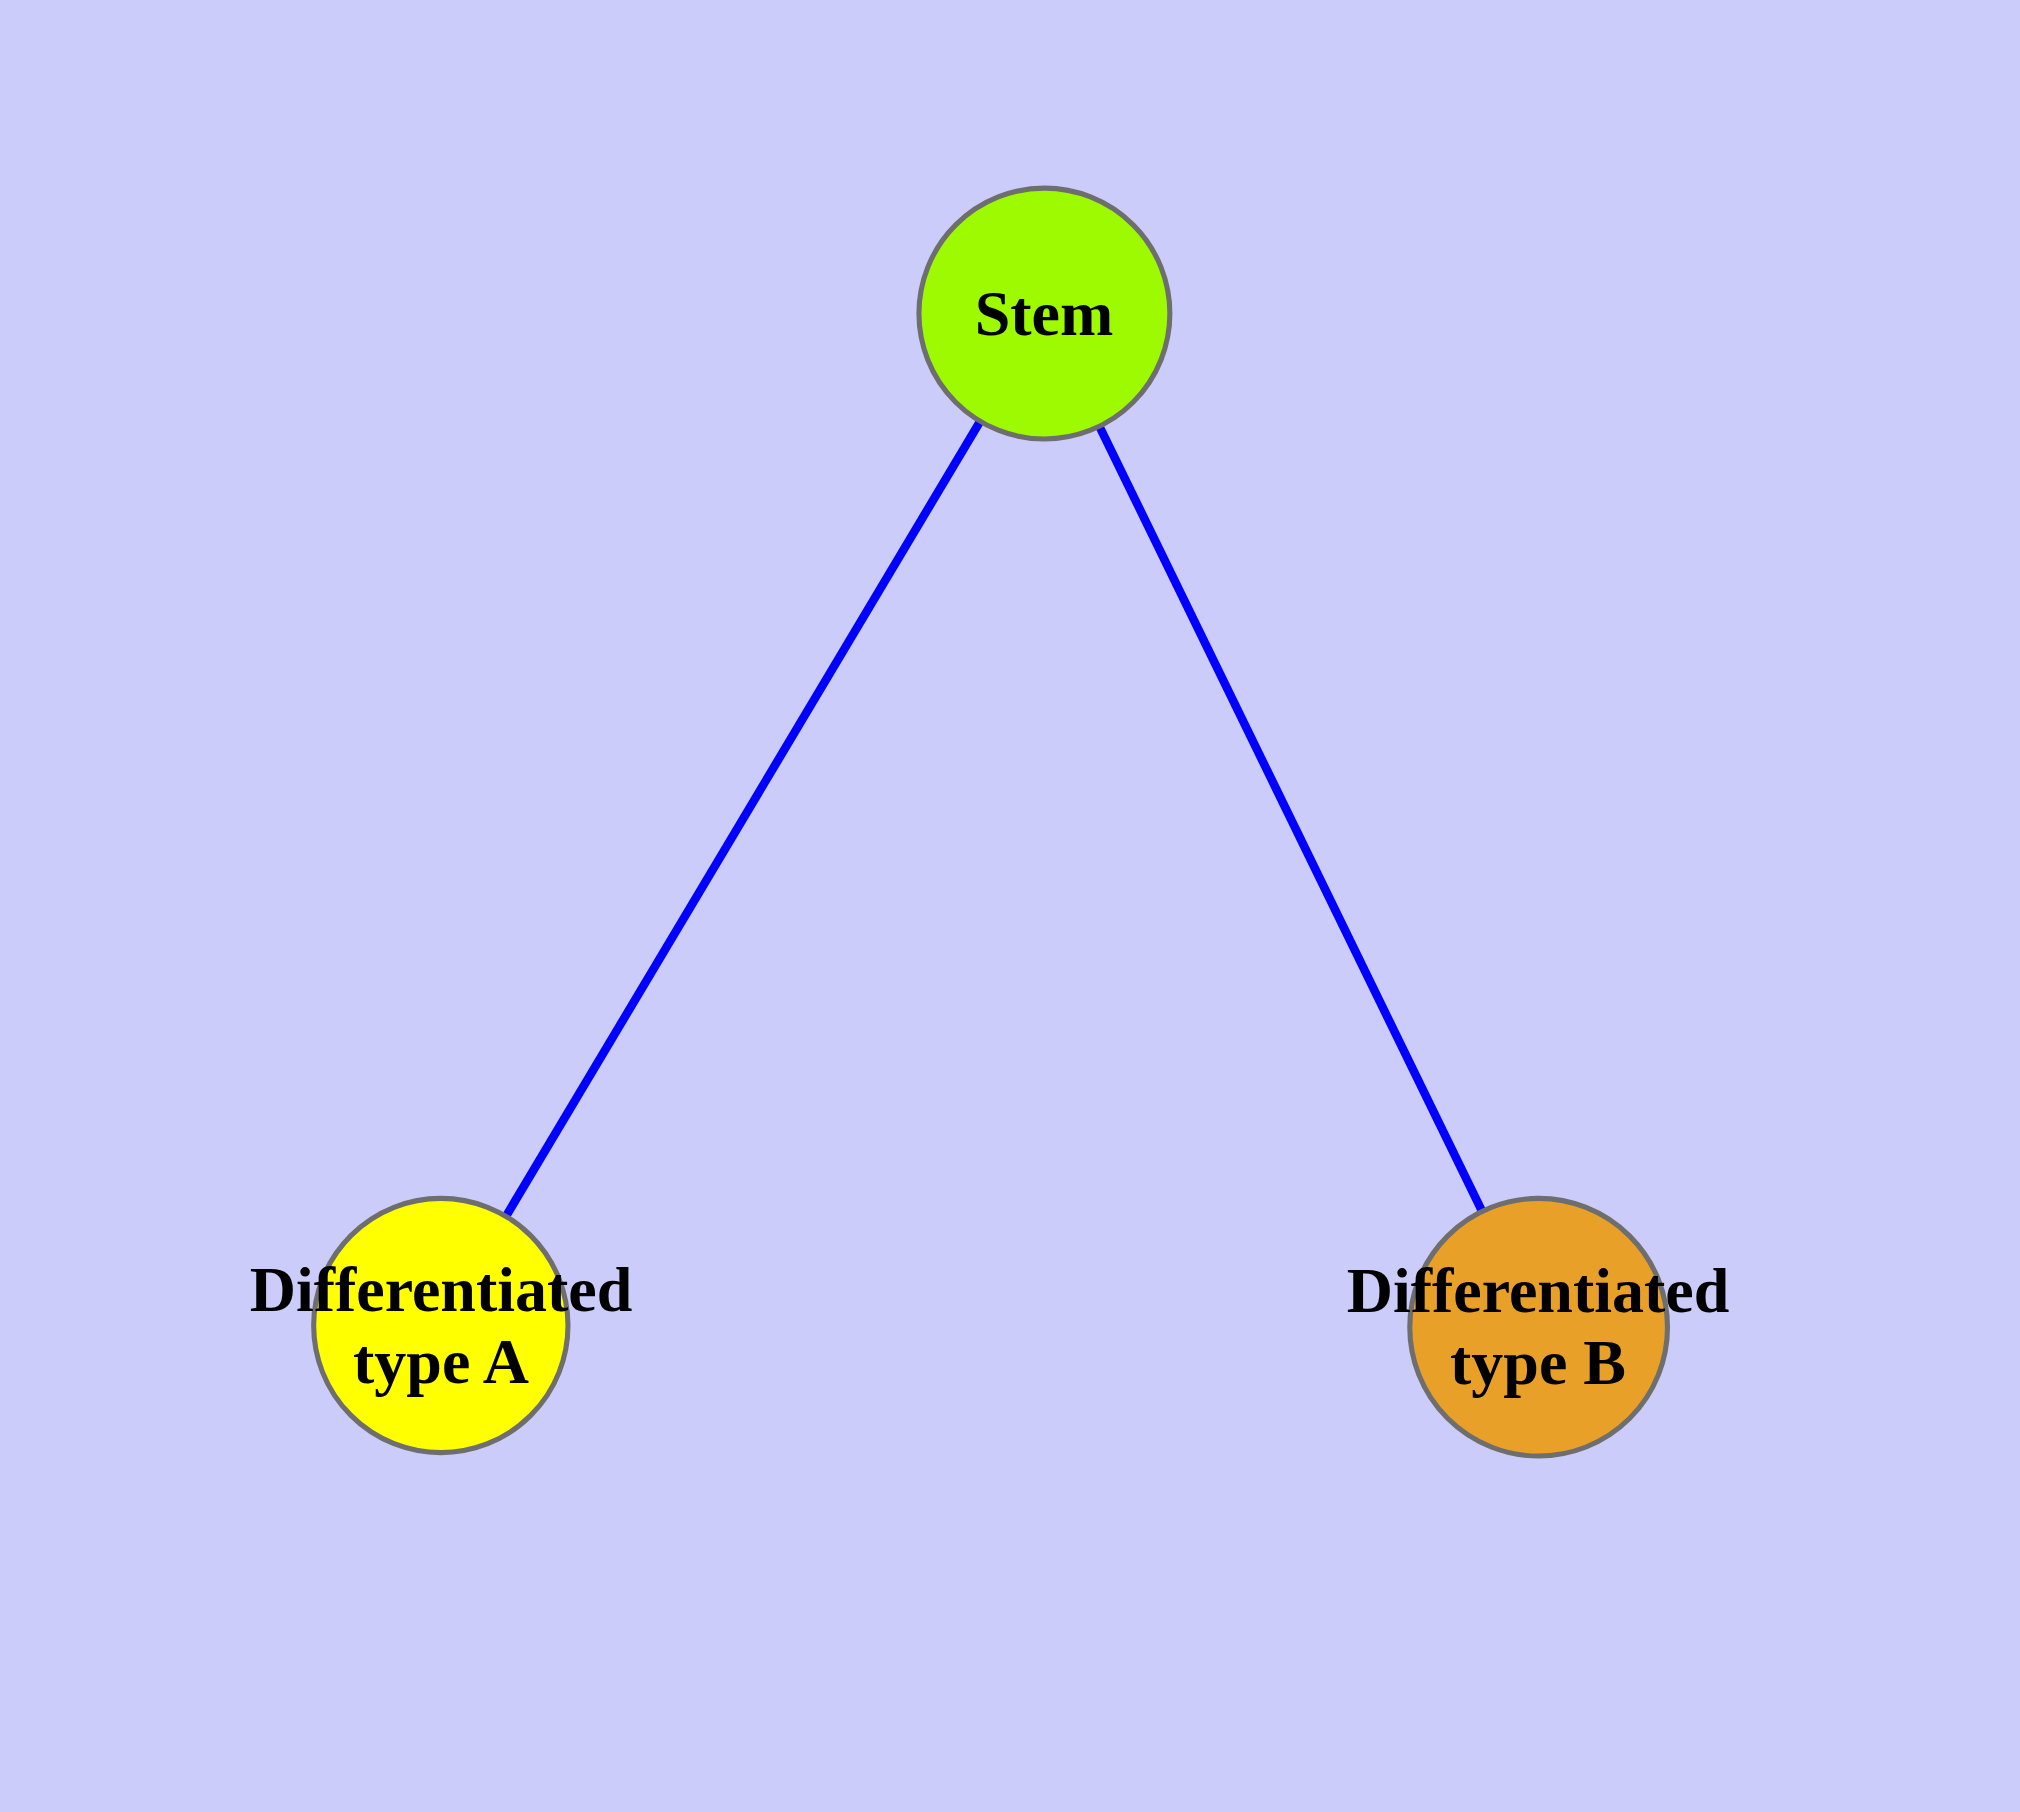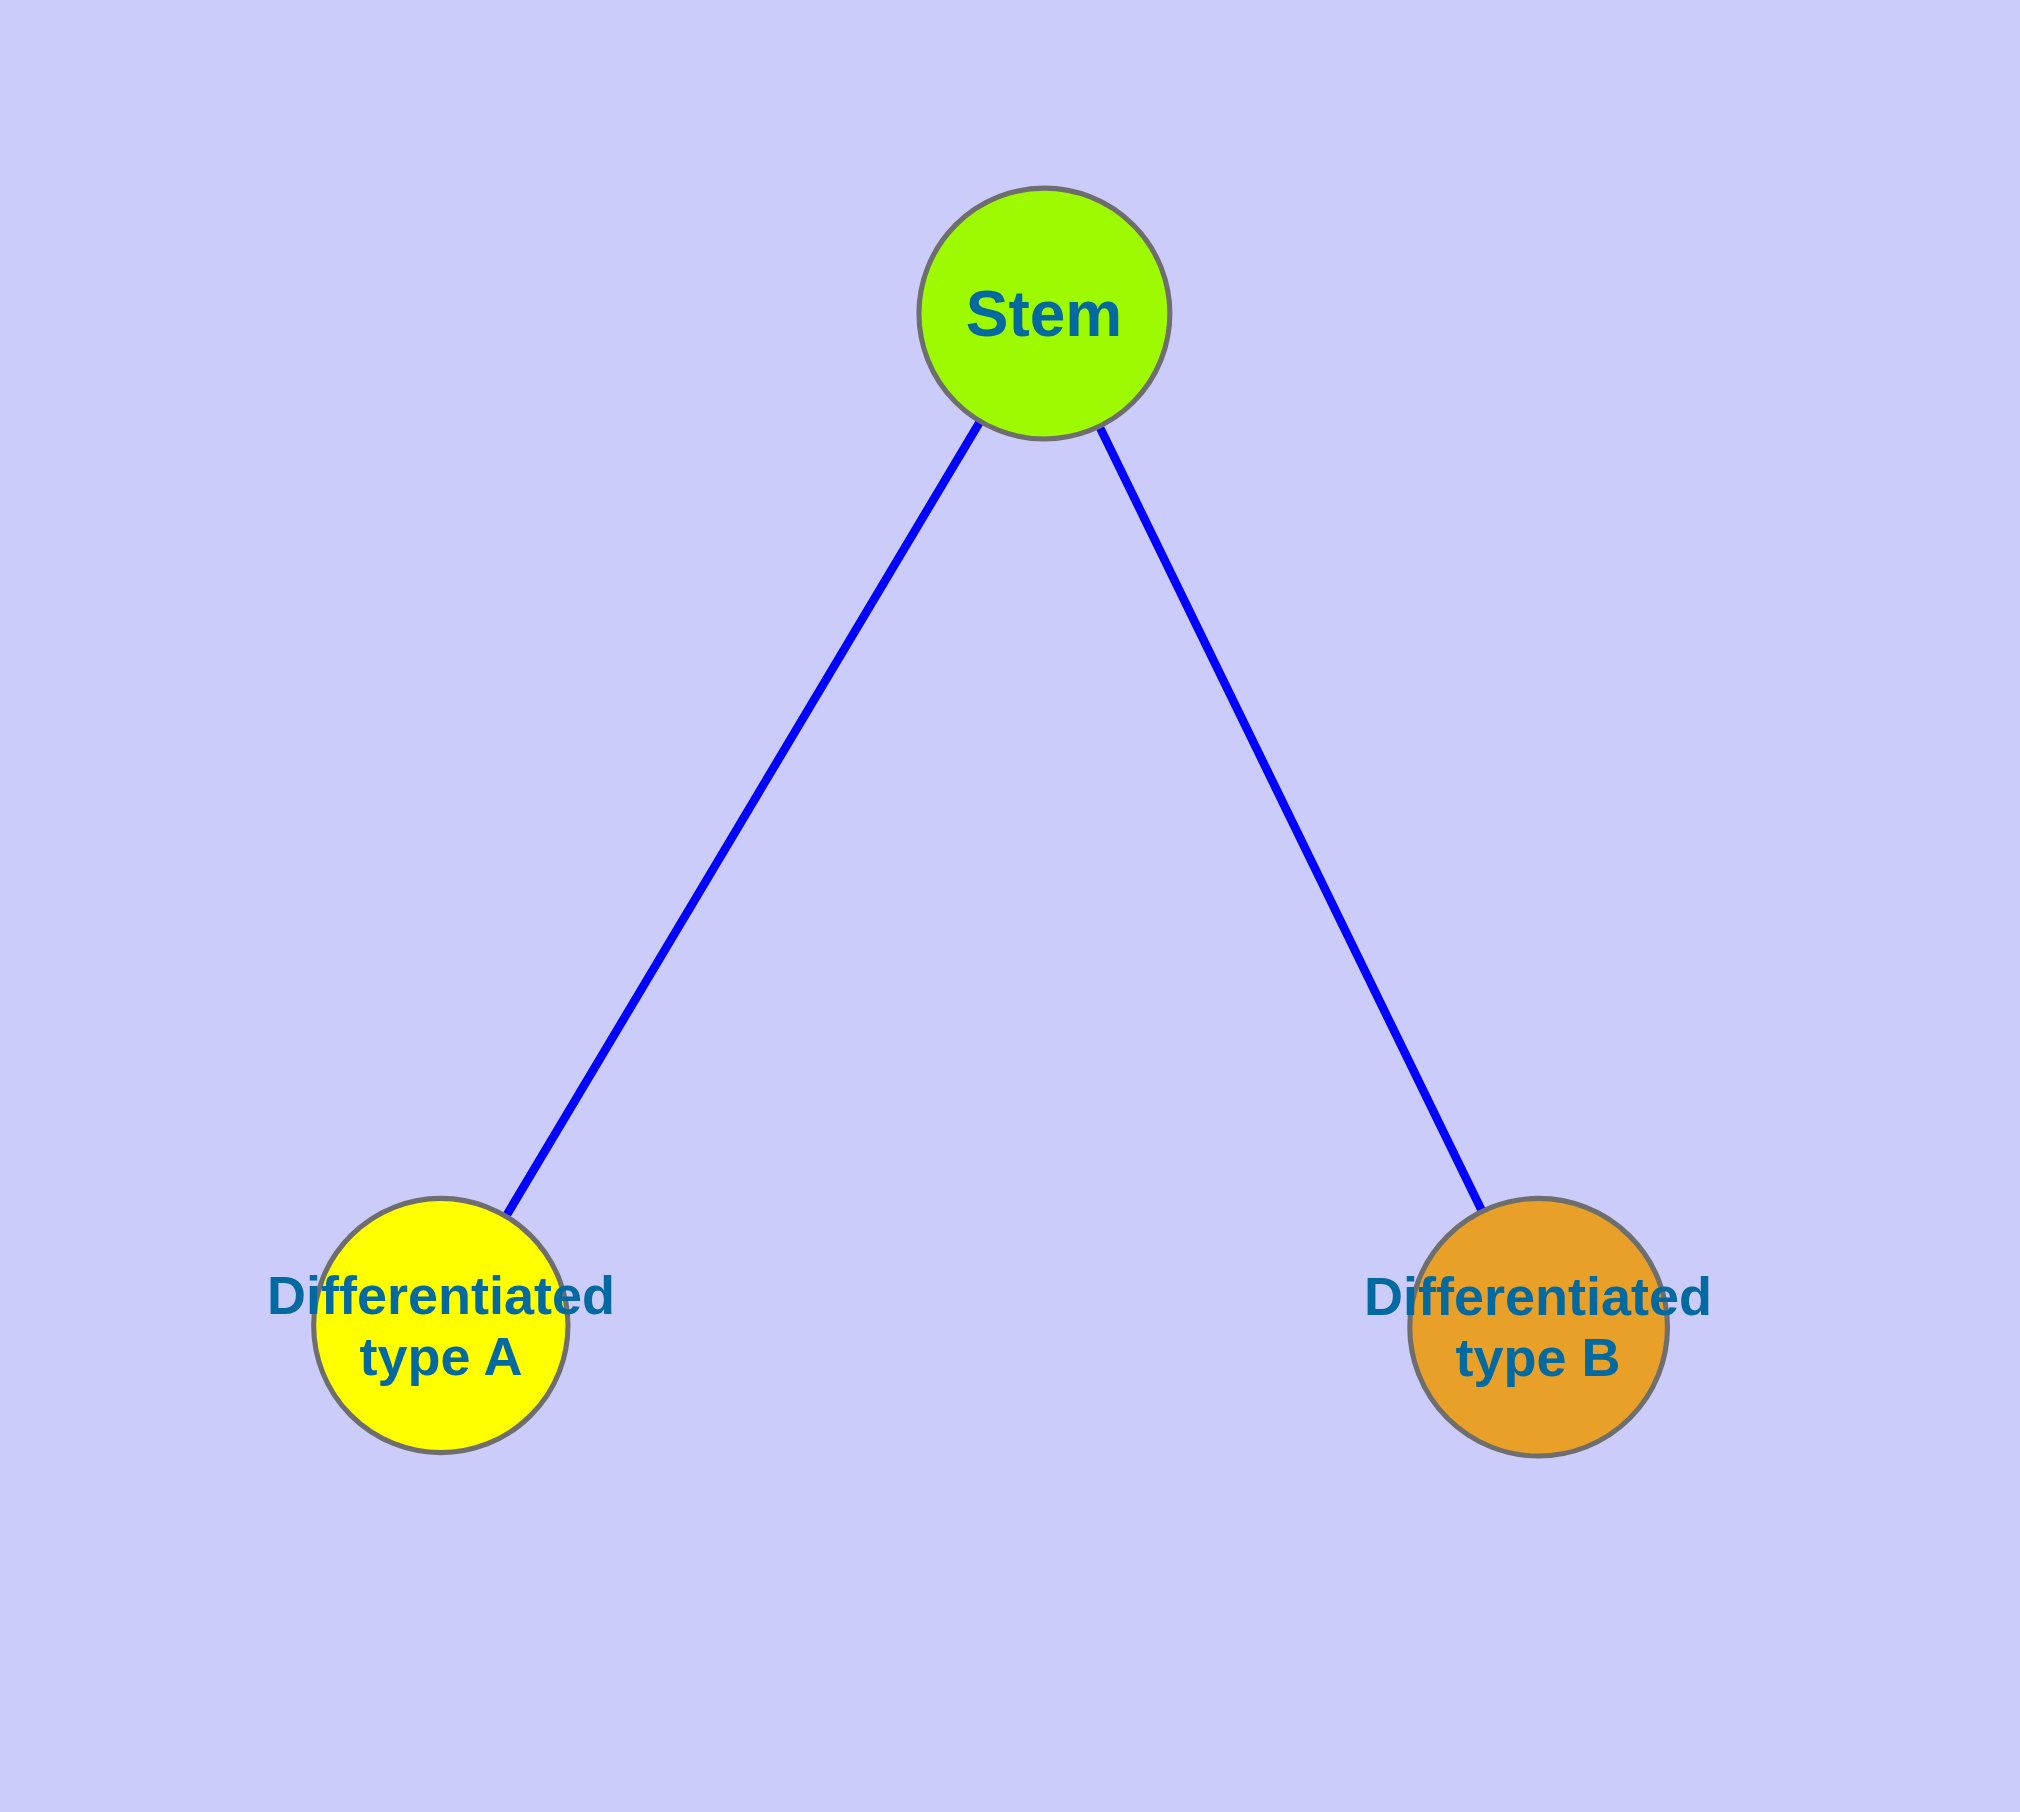--- a/index.html
+++ b/index.html
@@ -17,34 +17,34 @@
   #graph-svg {
     position: absolute;
     top: 0;
     left: 0;
     width: 2021px;
     height: 1812px;
     display: block;
   }
   .node-label {
     position: absolute;
-    color: #0369a1;
-    font-family: Liberation Sans, sans-serif;
+    color: #000000;
+    font-family: Liberation Serif, serif;
     font-weight: bold;
     text-align: center;
     white-space: pre;
     line-height: 1.13;
     pointer-events: none;
     transform: translate(-50%, -50%);
   }
   .label-stem {
     font-size: 64px;
   }
   .label-branch {
-    font-size: 54px;
+    font-size: 64px;
   }
 </style>
 </head>
 <body>
 
 <div id="canvas" style="width: 2021px; height: 1812px;">
 
   <svg id="graph-svg" viewBox="0 0 2384 2138" preserveAspectRatio="none" style="width: 2021px; height: 1812px;">
     <rect id="bg-rect" x="0" y="0" width="2384" height="2138" fill="#ccccfa"></rect>
     <g id="edges-layer">

